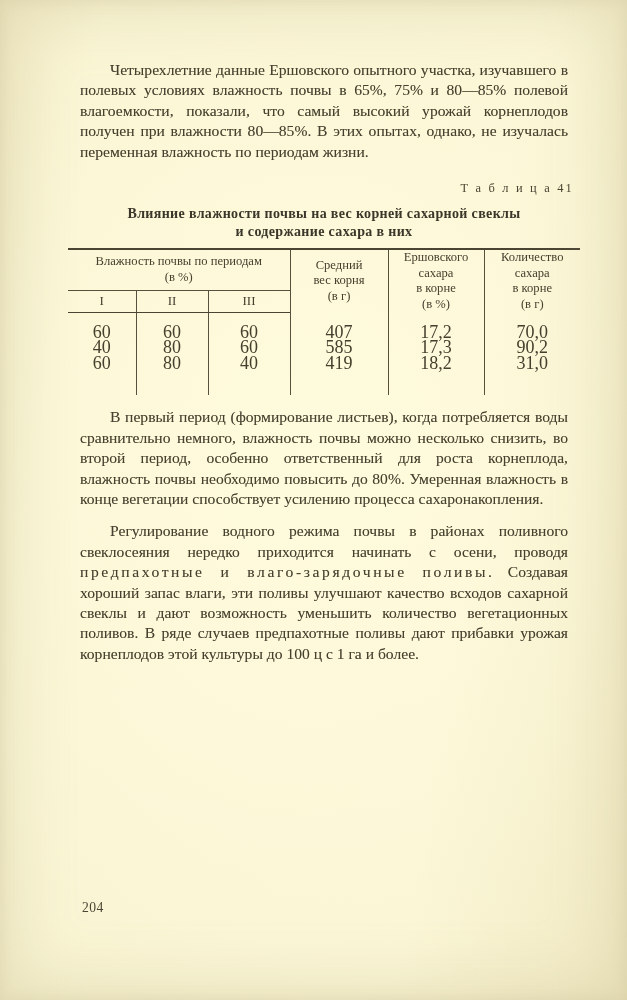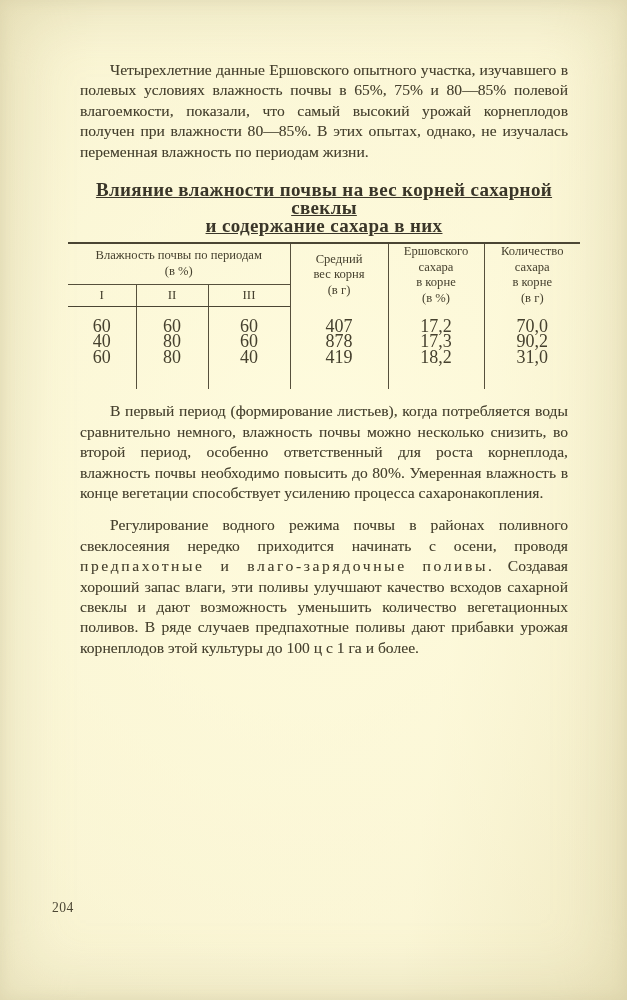--- a/index.html
+++ b/index.html
@@ -65,28 +65,27 @@
   .table-number {
     text-align: right;
     font-size: 12.4px;
     letter-spacing: 2.2px;
     color: #4a4533;
     padding-right: 6px;
     margin-bottom: 9px;
   }
   .table-title {
     text-align: center;
-    font-size: 19px;
+    font-size: 14px;
     font-weight: bold;
     line-height: 18px;
     color: #3a3629;
     letter-spacing: 0.35px;
     margin-bottom: 7px;
     padding: 0 6px;
-    text-decoration: underline;
   }
   table.data {
     border-collapse: collapse;
     width: 512px;
     table-layout: fixed;
     font-size: 12.6px;
     color: #46412f;
   }
   .tbl-top-rule {
     height: 0;
@@ -125,40 +124,41 @@
     font-size: 18px;
     line-height: 15.6px;
     padding: 1px 0;
     color: #45402e;
   }
   tr.spacer-top td { height: 12px; }
   tr.spacer-bot td { height: 24px; }
 
   .pagenum {
     position: absolute;
-    left: 52px;
+    left: 82px;
     top: 900px;
     font-size: 13.6px;
     color: #4a4533;
     letter-spacing: 0.5px;
   }
   .after-table { margin-top: 22px; }
 </style>
 </head>
 <body>
 
 <div class="paper"></div>
 
 <div class="page">
   <div class="content">
 
     <p class="body">Четырехлетние данные Ершовского опытного участка, изучавшего в полевых условиях влажность почвы в 65%, 75% и 80—85% полевой влагоемкости, показали, что самый высокий урожай корнеплодов получен при влажности 80—85%. В этих опытах, однако, не изучалась переменная влажность по периодам жизни.</p>
 
     <div class="table-block">
 
+      <div class="table-number">Т а б л и ц а  41</div>
 
       <div class="table-title">
         <span>Влияние влажности почвы на вес корней сахарной свеклы</span><br>
         <span>и содержание сахара в них</span>
       </div>
 
       <div class="tbl-top-rule"></div>
 
       <table class="data">
         <colgroup>
@@ -214,21 +214,21 @@
             <td class="num vline">60</td>
             <td class="num vline">60</td>
             <td class="num vline-strong">407</td>
             <td class="num vline-strong">17,2</td>
             <td class="num vline-strong">70,0</td>
           </tr>
           <tr>
             <td class="num">40</td>
             <td class="num vline">80</td>
             <td class="num vline">60</td>
-            <td class="num vline-strong">878</td>
+            <td class="num vline-strong">585</td>
             <td class="num vline-strong">17,3</td>
             <td class="num vline-strong">90,2</td>
           </tr>
           <tr>
             <td class="num">60</td>
             <td class="num vline">80</td>
             <td class="num vline">40</td>
             <td class="num vline-strong">419</td>
             <td class="num vline-strong">18,2</td>
             <td class="num vline-strong">31,0</td>

